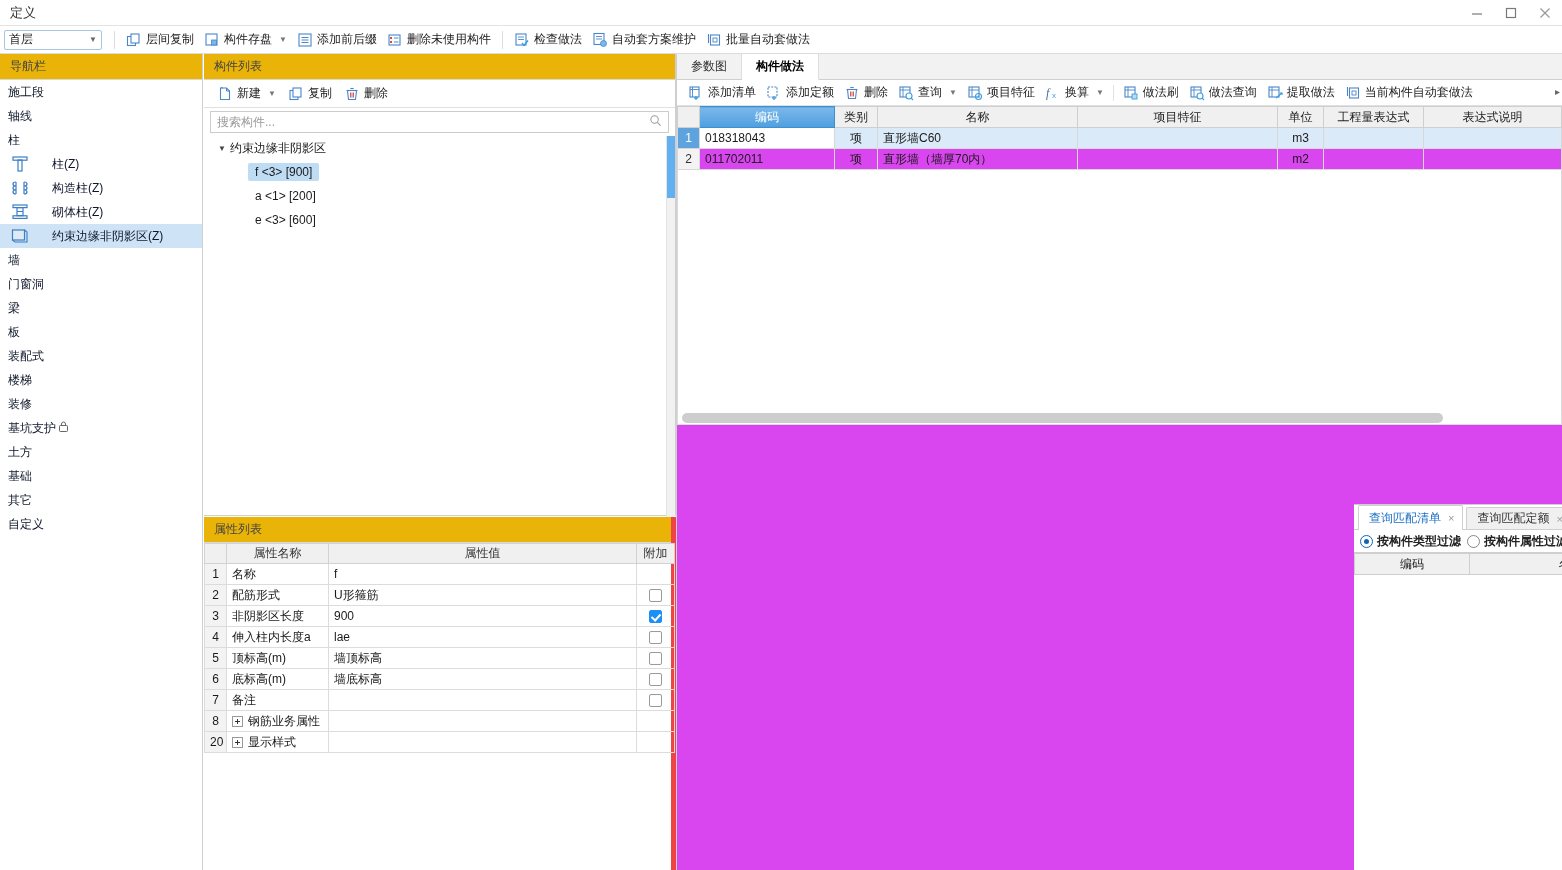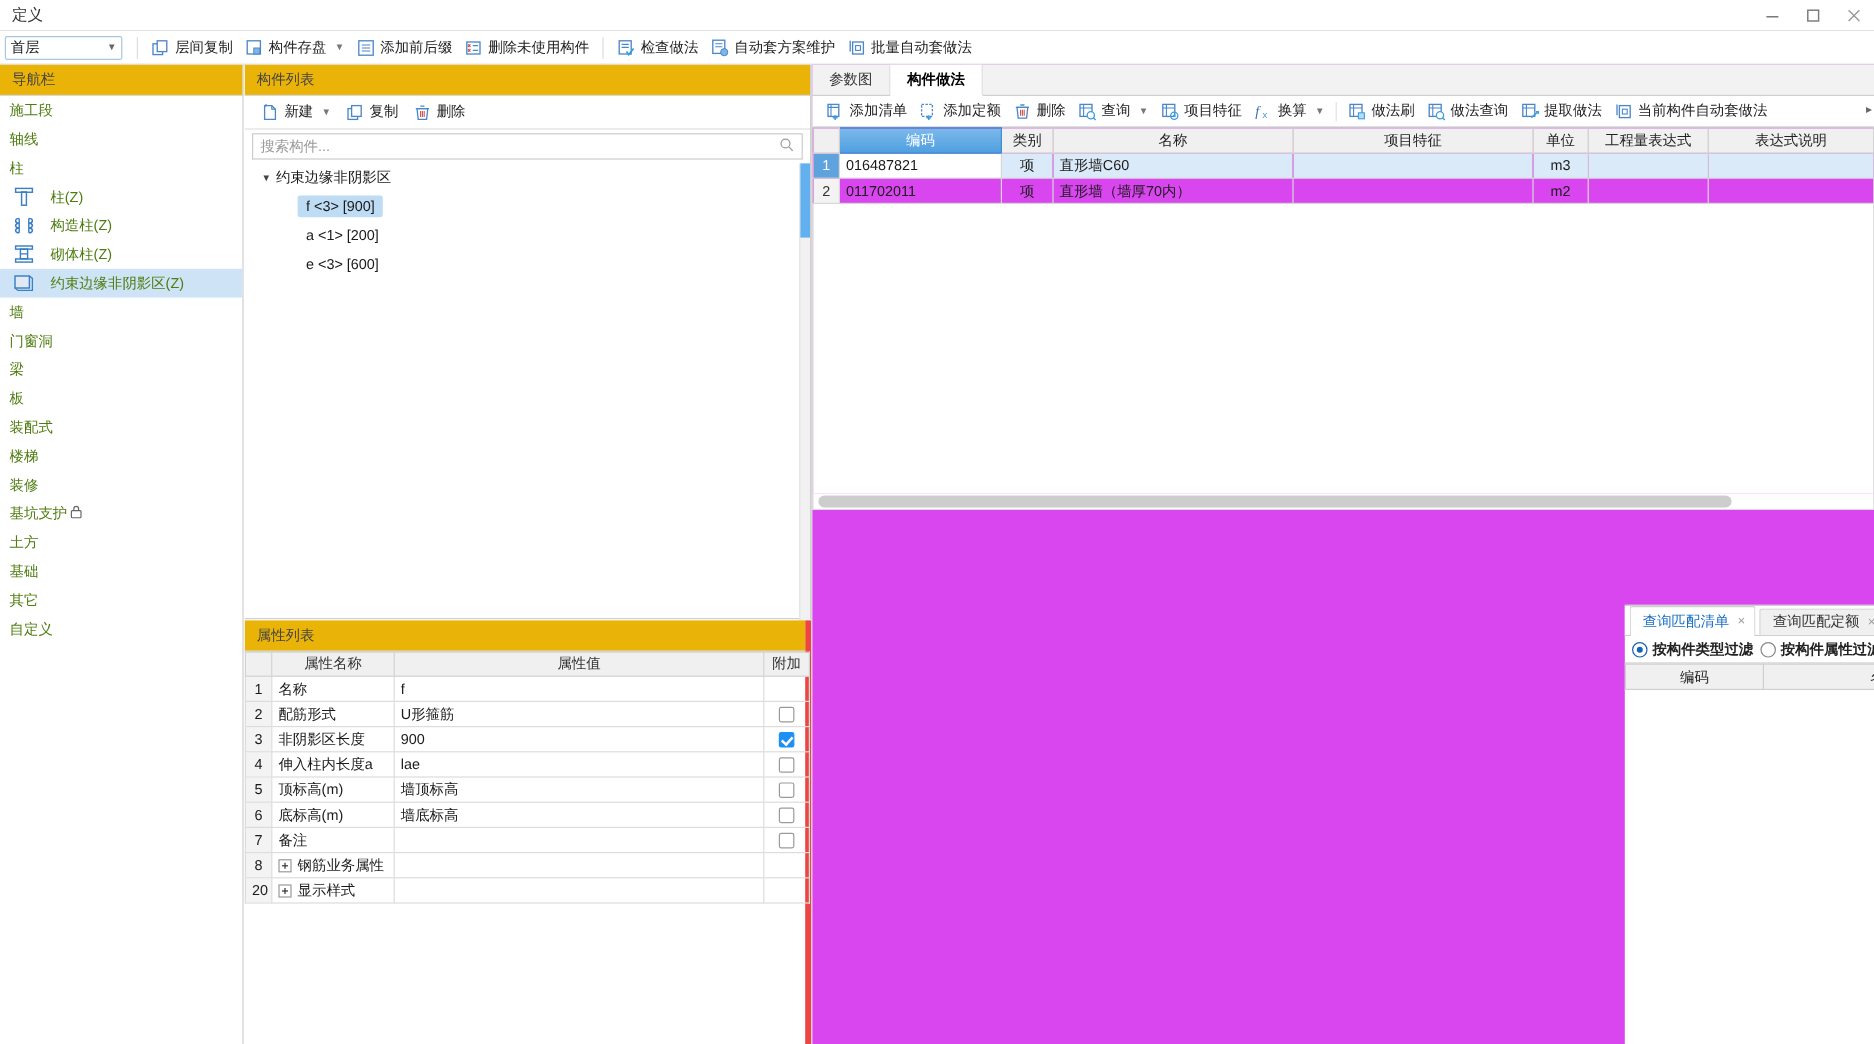--- a/index.html
+++ b/index.html
@@ -51,23 +51,23 @@
     background:#fff; border-right:1px solid #cfcfcf;
   }
   .panelhdr {
     height:26px; background:#eab308; border-bottom:1px solid #d8d8d8;
     display:flex; align-items:center; padding-left:10px;
     font-size:12px; color:#444;
   }
   .navlist { position:relative; }
   .navrow {
     height:24px; display:flex; align-items:center; padding-left:8px;
-    font-size:12px; color:#4d7c0f; white-space:nowrap;
-  }
-  .navrow.child { gap:10px;align-items:center; }
+    font-size:12px; color:#0f172a; white-space:nowrap;
+  }
+  .navrow.child { gap:20px;align-items:center; }
   .navrow.sel { background:#cfe3f7; }
   .navrow .nic { width:24px; height:20px; flex:0 0 24px; display:flex; align-items:center; justify-content:center; }
   .lockic { margin-left:2px; }
 
   
   .clpanel {
     position:absolute; left:204px; top:54px; width:472px; height:462px;
     background:#fff; border-right:1px solid #cfcfcf; border-bottom:1px solid #cfcfcf;
   }
   .cltools {
@@ -668,21 +668,21 @@
               <th>名称</th>
               <th>项目特征</th>
               <th>单位</th>
               <th>工程量表达式</th>
               <th>表达式说明</th>
             </tr>
           </thead>
         <tbody id="main-body">
             <tr class="selrow">
               <td class="rowno">1</td>
-              <td style="background: rgb(255, 255, 255);">016487821</td>
+              <td style="background: rgb(255, 255, 255);">018318043</td>
               <td class="ctr">项</td>
               <td>直形墙C60</td>
               <td></td>
               <td class="ctr">m3</td>
               <td></td>
               <td></td>
             </tr>
             <tr>
               <td class="rowno">2</td>
               <td>011702011</td>

